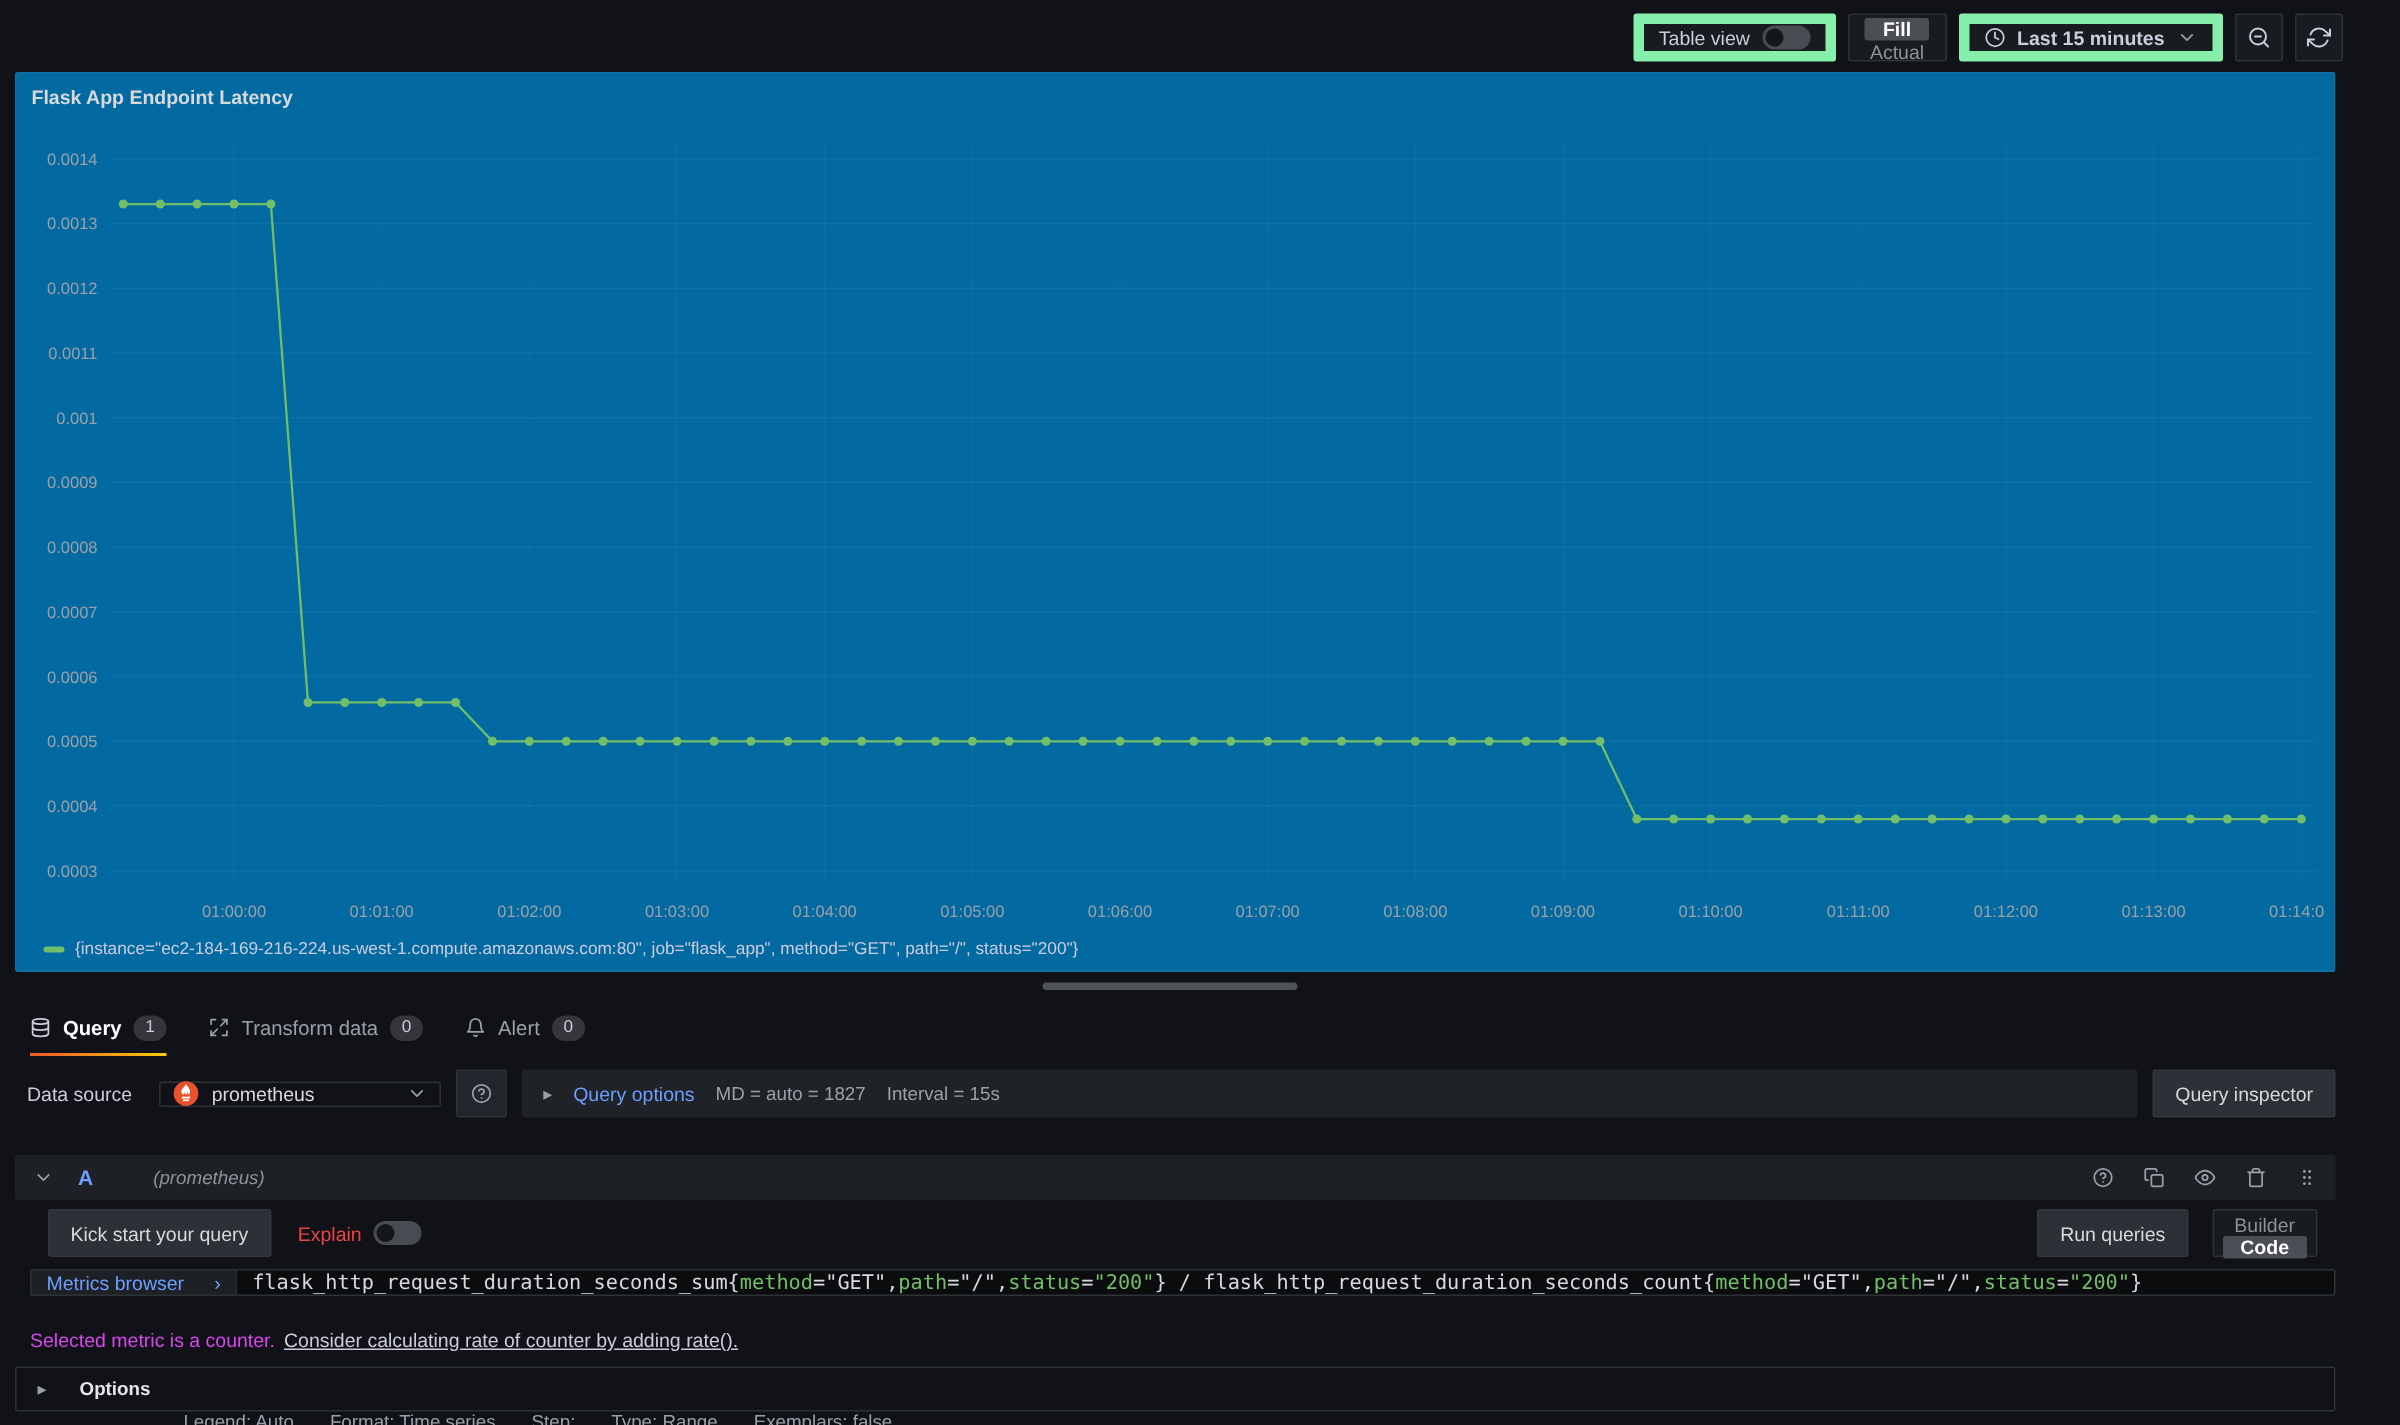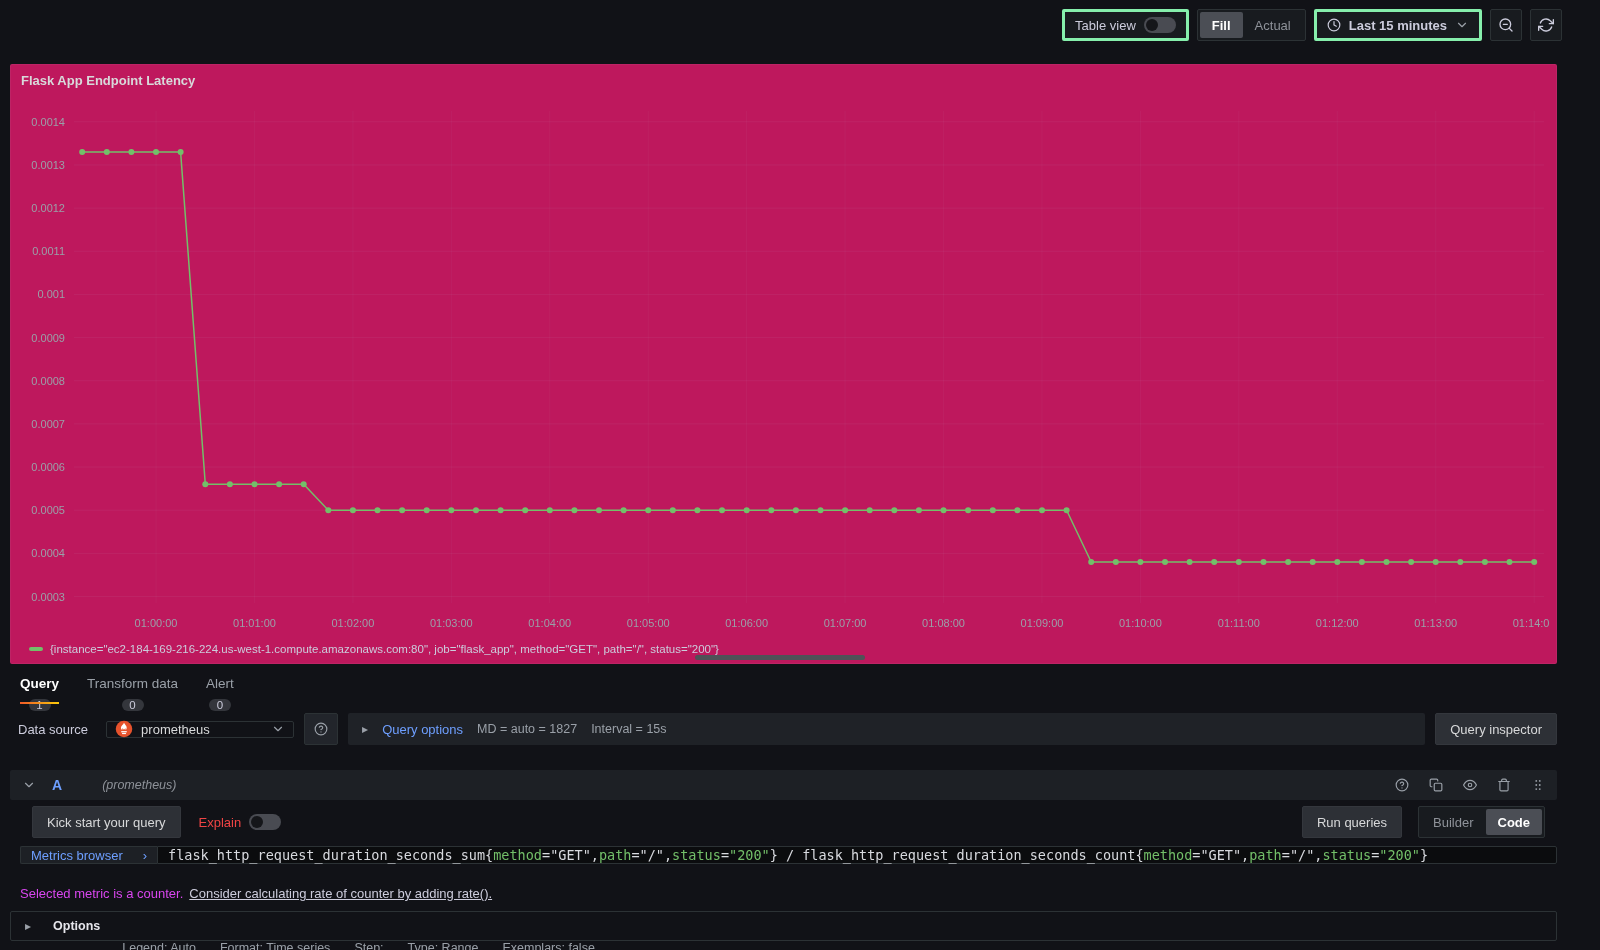--- a/index.html
+++ b/index.html
@@ -2,50 +2,50 @@
 <html><head>
 <meta charset="utf-8">
 <style>
   * { margin:0; padding:0; box-sizing:border-box; }
   html,body { width:1600px; height:950px; background:#111217; overflow:hidden;
     font-family:"Liberation Sans", sans-serif; color:#ccccdc; }
   .mono { font-family:"DejaVu Sans Mono","Liberation Mono",monospace; }
 
   
   .top-toolbar { position:absolute; top:9px; right:38px; display:flex; align-items:center; gap:8px; height:32px; }
-  .tb-box { display:flex; align-items:center; gap:8px; height:32px; border:3px solid #86efac; background:#181b1f;
+  .tb-box { display:flex; align-items:center; gap:8px; height:32px; border:7px solid #86efac; background:#181b1f;
     border-radius:2px; padding:0 10px; font-size:13px; color:#ccccdc; cursor:pointer; }
   .toggle { width:32px; height:16px; border-radius:9px; background:#494b52; position:relative; flex:0 0 auto; }
   .toggle::after { content:""; position:absolute; left:2px; top:2px; width:12px; height:12px; border-radius:50%; background:#15161a; }
-  .seg-group { display:flex; align-items:center; height:32px; border:1px solid #2c3235; background:#181b1f; border-radius:2px; padding:2px; }
+  .seg-group { display:flex; align-items:center; height:32px; border:1px solid #2c3235; background:#181b1f; border-radius:2px; padding:2px;flex-direction:column; }
   .seg { height:26px; padding:0 12px; display:flex; align-items:center; font-size:13px; color:#8e9299; border-radius:2px; cursor:pointer; }
   .seg.sel { background:#4b4e55; color:#fff; font-weight:700; }
   .icon { width:16px; height:16px; stroke:#ccccdc; fill:none; stroke-width:2; stroke-linecap:round; stroke-linejoin:round; }
   .icon.sm { width:14px; height:14px; }
   .icon.dim { stroke:#9aa0a8; }
   .tb-box b { font-weight:700; font-size:13px; }
   .icon-btn { width:32px; height:32px; display:flex; align-items:center; justify-content:center; border:1px solid #2c3235;
     background:#181b1f; border-radius:2px; cursor:pointer; }
 
   
-  .panel { position:absolute; left:10px; top:64px; width:1547px; height:600px; background:#be185d;
+  .panel { position:absolute; left:10px; top:48px; width:1547px; height:600px; background:#0369a1;
     border:1px solid rgba(204,204,220,0.07); border-radius:2px;text-decoration:underline; }
   .panel-title { position:absolute; left:10px; top:8px; font-size:13px; font-weight:700; color:#d8d9da; }
   #chart-svg { position:absolute; left:8px; top:38px; }
   #chart-svg text.tick { fill:#9aa0a8; font-size:11px; font-family:"Liberation Sans",sans-serif; }
   .legend-row { position:absolute; left:18px; bottom:8px; display:flex; align-items:center; gap:7px; font-size:11.5px; color:#ccccdc; }
   .legend-swatch { width:14px; height:4px; border-radius:2px; background:#73bf69; }
 
   .h-scrollbar { position:absolute; left:695px; top:655px; width:170px; height:5px; border-radius:3px; background:#4f5257; }
 
   
   .bottom { position:absolute; left:10px; top:668px; width:1547px; }
 
   .tabs { display:flex; align-items:center; gap:28px; height:34px; padding-left:10px; }
-  .tab { display:flex; align-items:center; gap:8px; height:34px; font-size:13.5px; color:#9aa0a8; cursor:pointer; position:relative;flex-direction:column; }
+  .tab { display:flex; align-items:center; gap:8px; height:34px; font-size:13.5px; color:#9aa0a8; cursor:pointer; position:relative; }
   .tab.active { color:#fff; font-weight:700; }
   .tab.active::after { content:""; position:absolute; left:0; right:0; bottom:-2px; height:2px;
     background-image:linear-gradient(90deg,#f05a28,#fbca0a); }
   .badge { min-width:22px; height:17px; padding:0 7px; border-radius:9px; background:#34363c; color:#ccccdc;
     font-size:11.5px; display:flex; align-items:center; justify-content:center; font-weight:400; }
 
   .ds-row { margin-top:10px; display:flex; align-items:center; height:34px; gap:10px; }
   .ds-label { font-size:13px; color:#ccccdc; padding:0 8px 0 8px; }
   .ds-picker { width:188px; height:17px; background:#111217; border:1px solid #2c3235; border-radius:2px;
     display:flex; align-items:center; gap:8px; padding:0 8px; cursor:pointer; }

